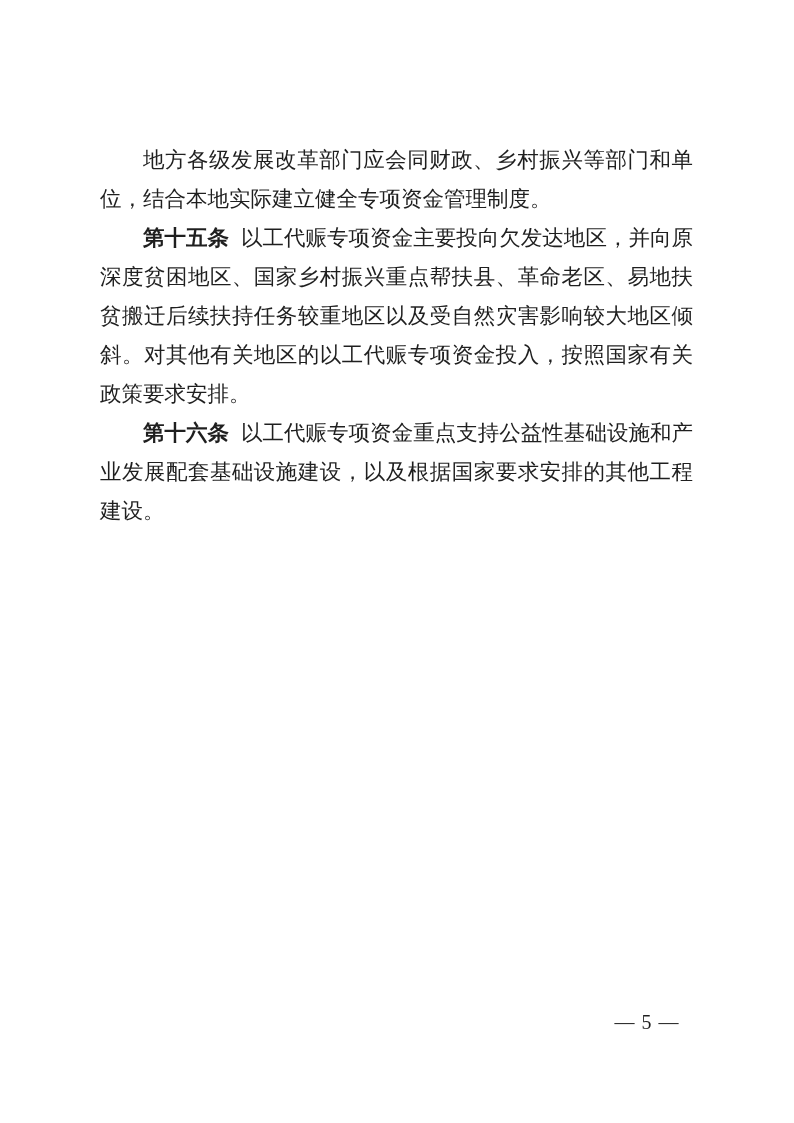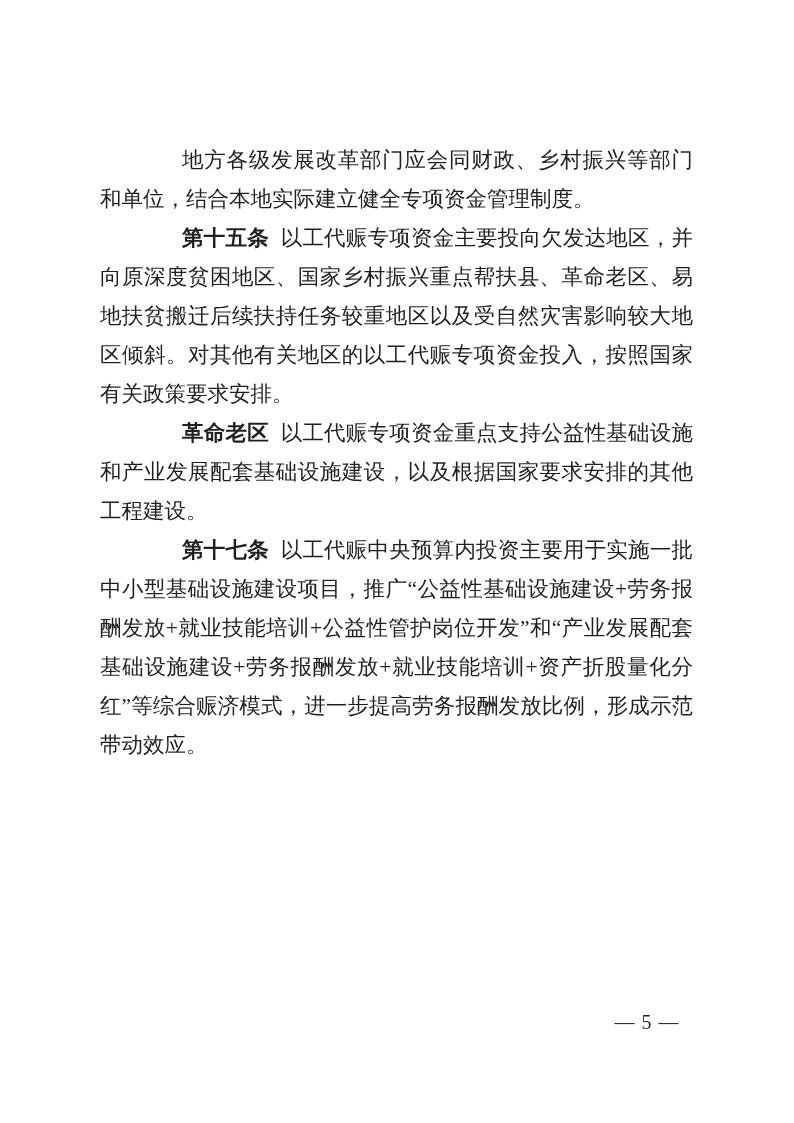--- a/index.html
+++ b/index.html
@@ -28,21 +28,20 @@
     font-size: 21.5px;
     line-height: 39px;
     text-align: justify;
     text-indent: 2em;
     word-break: break-all;
     overflow-wrap: anywhere;
   }
   .article-heading {
     font-weight: 700;
     font-family: Liberation Sans, sans-serif;
-    margin-left: 39px;
   }
   .article-heading:not(:empty) {
     margin-right: 0.55em;
   }
   .page-number {
     position: absolute;
     top: 1008px;
     left: 572px;
     width: 150px;
     height: 28px;
@@ -58,20 +57,17 @@
 
 <div class="page" style="color: rgb(31, 31, 31);">
   <div class="doc-body">
     <p>
       <span class="article-heading"></span><span>地方各级发展改革部门应会同财政、乡村振兴等部门和单位，结合本地实际建立健全专项资金管理制度。</span>
     </p>
     <p>
       <span class="article-heading">第十五条</span><span>以工代赈专项资金主要投向欠发达地区，并向原深度贫困地区、国家乡村振兴重点帮扶县、革命老区、易地扶贫搬迁后续扶持任务较重地区以及受自然灾害影响较大地区倾斜。对其他有关地区的以工代赈专项资金投入，按照国家有关政策要求安排。</span>
     </p>
     <p>
-      <span class="article-heading">革命老区</span><span>以工代赈专项资金重点支持公益性基础设施和产业发展配套基础设施建设，以及根据国家要求安排的其他工程建设。</span>
-    </p>
-    <p>
-      <span class="article-heading">第十七条</span><span>以工代赈中央预算内投资主要用于实施一批中小型基础设施建设项目，推广“公益性基础设施建设+劳务报酬发放+就业技能培训+公益性管护岗位开发”和“产业发展配套基础设施建设+劳务报酬发放+就业技能培训+资产折股量化分红”等综合赈济模式，进一步提高劳务报酬发放比例，形成示范带动效应。</span>
+      <span class="article-heading">第十六条</span><span>以工代赈专项资金重点支持公益性基础设施和产业发展配套基础设施建设，以及根据国家要求安排的其他工程建设。</span>
     </p>
   </div>
   <div class="page-number">— 5 —</div>
 </div>
 
 </body></html>

